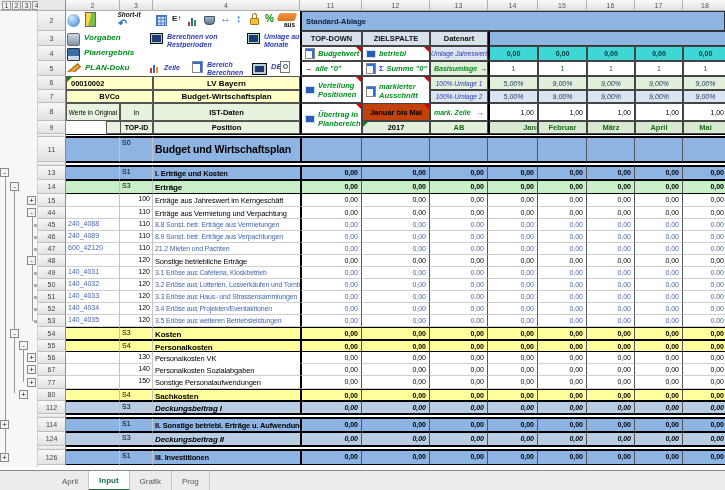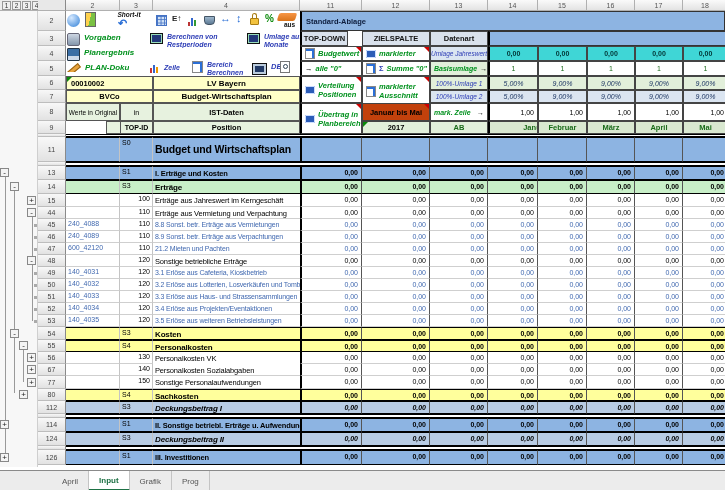--- a/index.html
+++ b/index.html
@@ -117,21 +117,21 @@
     <div class="c grn cc b" style="left:153px;top:103px;width:147px;height:18px;font-size:7.5px;">IST-Daten</div>
     <div class="c grn cc b" style="left:66px;top:121px;width:54px;height:13px;font-size:7.5px;margin-left:40px;">Pos-ID</div>
     <div class="c grn cc b" style="left:120px;top:121px;width:33px;height:13px;font-size:7px;">TOP-ID</div>
     <div class="c grn cc b" style="left:153px;top:121px;width:147px;height:13px;font-size:7.5px;">Position</div>
   </div>
 
   <div>
     <div class="c" style="left:300px;top:11px;width:425px;height:20px;background:#8db4e2;border:1px solid #333;border-left:2px solid #000;
          font-size:7.5px;font-weight:bold;color:#0d1d3d;display:flex;align-items:center;padding-left:4px;">Standard-Ablage</div>
 
-    <div class="c pnl phead" style="left:300px;top:31px;width:48px;height:15px;border-left:2px solid #000;">TOP-DOWN</div>
+    <div class="c pnl phead" style="left:300px;top:31px;width:62px;height:15px;border-left:2px solid #000;">TOP-DOWN</div>
     <div class="c pnl phead" style="left:362px;top:31px;width:68px;height:15px;">ZIELSPALTE</div>
     <div class="c pnl phead" style="left:430px;top:31px;width:58px;height:15px;">Datenart</div>
     <div class="c" style="left:488px;top:31px;width:237px;height:15px;background:#8db4e2;border-top:1px solid #333;border-bottom:1px solid #333;border-left:2px solid #000;"></div>
 
     <div class="c pnl greenlbl" style="left:300px;top:46px;width:62px;height:15px;border-left:2px solid #000;">
         <span class="tri-r"></span>
       <span class="ic" style="width:8px;height:9px;background:#fff;border:1px solid #888;box-shadow:inset -2px 2px 0 #2b6fd6;"></span>
       <span>Budgetwert</span>
       </div>
     <div class="c pnl greenlbl" style="left:300px;top:61px;width:62px;height:15px;border-left:2px solid #000;">
@@ -145,21 +145,21 @@
       </div>
     <div class="c pnl greenlbl" style="left:300px;top:103px;width:62px;height:31px;border-left:2px solid #000;white-space:normal;line-height:9px;">
         <span class="tri-r"></span>
       <span class="ic" style="width:10px;height:8px;background:#2b5cb8;border-radius:1px;flex:none;box-shadow:inset 0 0 0 1px #cdf;"></span>
       <span style="width:44px;">Übertrag in Planbereich</span>
       </div>
 
     <div class="c pnl greenlbl" style="left:362px;top:46px;width:68px;height:15px;">
         <span class="tri-r"></span>
       <span class="ic" style="width:10px;height:8px;background:#2b5cb8;border-radius:1px;flex:none;box-shadow:inset 0 0 0 1px #cdf;"></span>
-      <span>markierter</span>
+      <span>betriebl</span>
       </div>
     <div class="c pnl greenlbl" style="left:362px;top:61px;width:68px;height:15px;">
       <span class="ic" style="width:8px;height:9px;background:#fff;border:1px solid #888;box-shadow:inset -2px 2px 0 #2b6fd6;flex:none;"></span>
       <span style="color:#2b3bb5;font-style:normal;">Σ</span>
       <span>Summe  "0"</span>
       </div>
     <div class="c pnl greenlbl" style="left:362px;top:76px;width:68px;height:30px;white-space:normal;line-height:9px;">
         <span class="tri-r"></span>
       <span class="ic" style="width:8px;height:9px;background:#fff;border:1px solid #888;box-shadow:inset -2px 2px 0 #2b6fd6;flex:none;"></span>
       <span style="width:46px;">markierter Ausschnitt</span>

